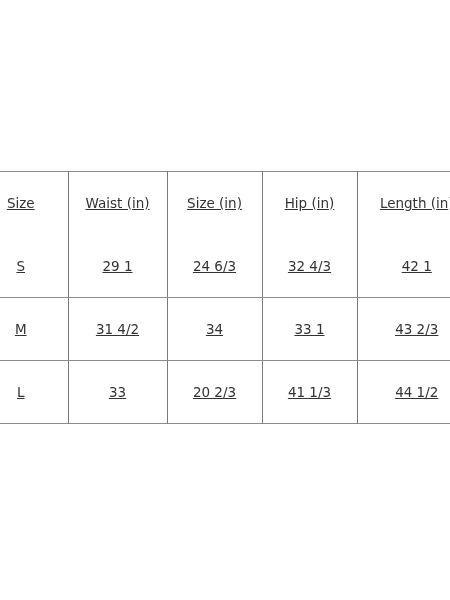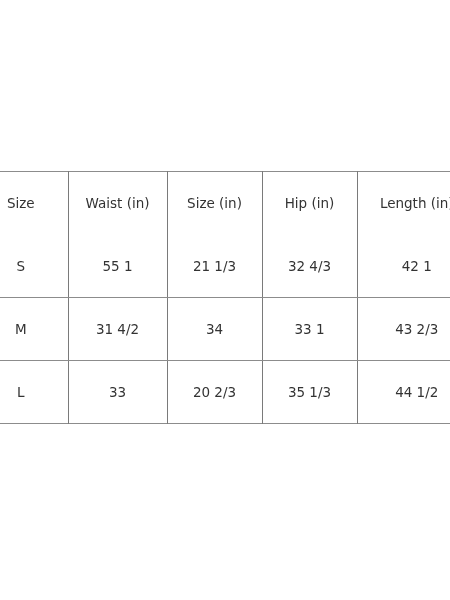--- a/index.html
+++ b/index.html
@@ -15,20 +15,21 @@
     color: #333333;
   }
 
   
   .chart-viewport {
     position: absolute;
     top: 171px;
     left: 0;
     width: 450px;
     overflow: hidden;
+    text-decoration: underline;
   }
 
   .size-table {
     border-collapse: collapse;
     table-layout: fixed;
     
     width: 502px;
     margin-left: -26px;
     border-top: 1px solid #8c8c8c;
     border-bottom: 1px solid #8c8c8c;
@@ -87,34 +88,34 @@
         <th>Size</th>
         <th>Waist (in)</th>
         <th>Size (in)</th>
         <th>Hip (in)</th>
         <th>Length (in)</th>
       </tr>
     </thead>
     <tbody>
       <tr>
         <td>S</td>
-        <td>55 1</td>
-        <td>21 1/3</td>
+        <td>29 1</td>
+        <td>24 6/3</td>
         <td>32 4/3</td>
         <td>42 1</td>
       </tr>
       <tr>
         <td>M</td>
         <td>31 4/2</td>
         <td>34</td>
         <td>33 1</td>
         <td>43 2/3</td>
       </tr>
       <tr>
         <td>L</td>
         <td>33</td>
         <td>20 2/3</td>
-        <td>35 1/3</td>
+        <td>41 1/3</td>
         <td>44 1/2</td>
       </tr>
     </tbody>
   </table>
 </div>
 
 </body></html>

